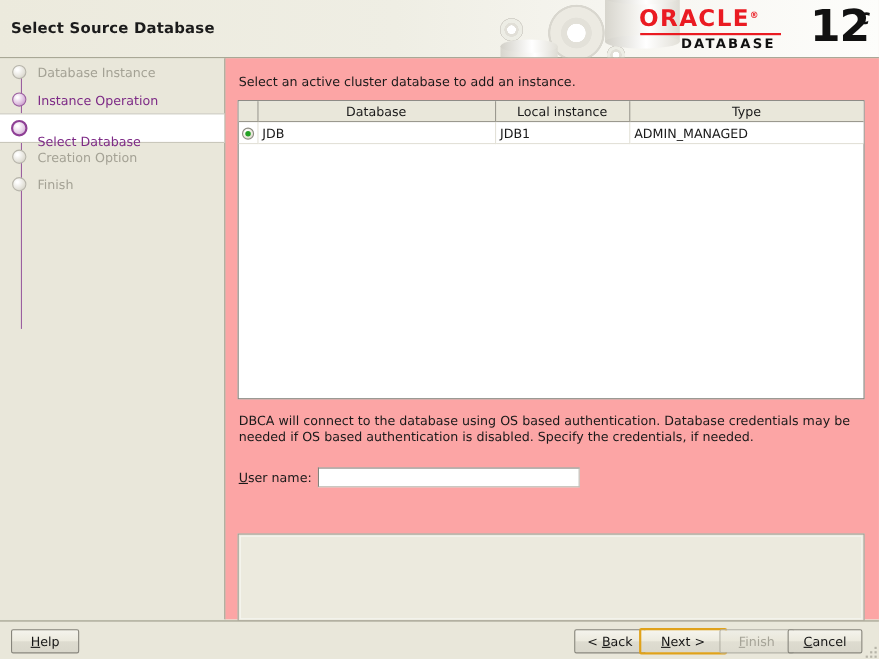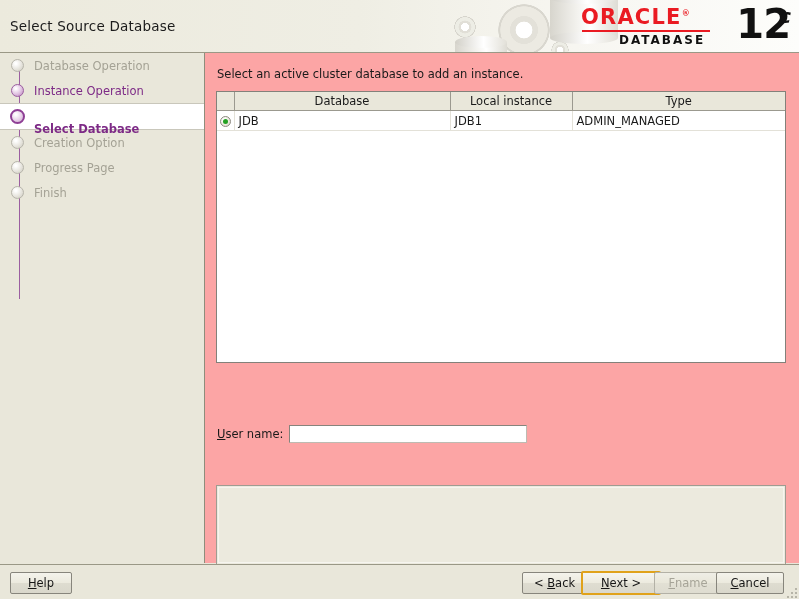--- a/index.html
+++ b/index.html
@@ -28,21 +28,21 @@
     left: 0; top: 0;
     width: 799px; height: 52px;
     background: linear-gradient(to right, #eceadd 0%, #efeee4 45%, #f7f6f1 72%, #fdfdfb 100%);
     border-bottom: 1px solid #9a9886;
     overflow: hidden;
   }
   #header-title {
     position: absolute;
     left: 10px; top: 18px;
     font-size: 13.5px;
-    font-weight: normal;
+    font-weight: bold;
     color: #1b1b1b;
     letter-spacing: 0.2px;
   }
   .hdr-art {
     position: absolute;
     pointer-events: none;
   }
   
   .gear {
     position: absolute;
@@ -170,21 +170,21 @@
     cursor: pointer;
   }
   .step.active {
     background: #ffffff;
     border-top: 1px solid #c9c7bb;
     border-bottom: 1px solid #c9c7bb;
     height: 25px;
   }
   .step.active .label {
     color: #7d2a86;
-    font-weight: bold;
+    font-weight: normal;
     text-decoration: none;
     margin-top: 24px;
   }
 
   
   #main {
     position: absolute;
     left: 205px; top: 53px;
     width: 594px; height: 510px;
     background: #fca5a5;
@@ -408,44 +408,40 @@
       <div id="oracle-12">12</div>
       <div id="oracle-c">c</div>
     </div>
   </div>
 
   <div id="sidebar">
     <div id="rail"></div>
 
     <div class="step">
       <span class="bullet"></span>
-      <span class="label">Database Operation</span>
+      <span class="label">Database Instance</span>
     </div>
 
     <div class="step done">
       <span class="bullet"></span>
       <span class="label">Instance Operation</span>
     </div>
 
     <div class="step active">
       <span class="bullet"></span>
       <span class="label">Select Database</span>
     </div>
 
 
     <div class="step">
       <span class="bullet"></span>
       <span class="label">Creation Option</span>
     </div>
 
 
-    <div class="step">
-      <span class="bullet"></span>
-      <span class="label">Progress Page</span>
-    </div>
 
     <div class="step">
       <span class="bullet"></span>
       <span class="label">Finish</span>
     </div>
   </div>
 
   <div id="main">
 
     <div id="instruction">Select an active cluster database to add an instance.</div>
@@ -472,41 +468,42 @@
               <span class="radio checked"></span>
             </td>
             <td>JDB</td>
             <td>JDB1</td>
             <td style="border-right:none">ADMIN_MANAGED</td>
           </tr>
         </tbody>
       </table>
     </div>
 
+    <div id="cred-note">DBCA will connect to the database using OS based authentication. Database credentials may be needed if OS based authentication is disabled. Specify the credentials, if needed.</div>
 
     <div id="cred-fields">
       <div class="field-row">
         <span class="field-label"><u>U</u><span>ser name:</span></span>
         <input class="text-input" type="text" value="" style="">
       </div>
     </div>
 
     <div id="bottom-panel">
       <div class="inner"></div>
     </div>
   </div>
 
   <div id="footer">
     <button class="btn" id="btn-help"><u>H</u><span>elp</span></button>
 
     <button class="btn" id="btn-back"><span>&lt; </span><u>B</u><span>ack</span></button>
 
     <button class="btn focused" id="btn-next"><u>N</u><span>ext &gt;</span></button>
 
-    <button class="btn disabled" id="btn-finish"><u>F</u><span>name</span></button>
+    <button class="btn disabled" id="btn-finish"><u>F</u><span>inish</span></button>
 
     <button class="btn" id="btn-cancel"><u>C</u><span>ancel</span></button>
 
     <div id="grip">
       <i style="right:0; bottom:0;"></i>
         <i style="right:4px; bottom:0;"></i>
         <i style="right:8px; bottom:0;"></i>
       <i style="right:0; bottom:4px;"></i>
         <i style="right:4px; bottom:4px;"></i>
       <i style="right:0; bottom:8px;"></i>

